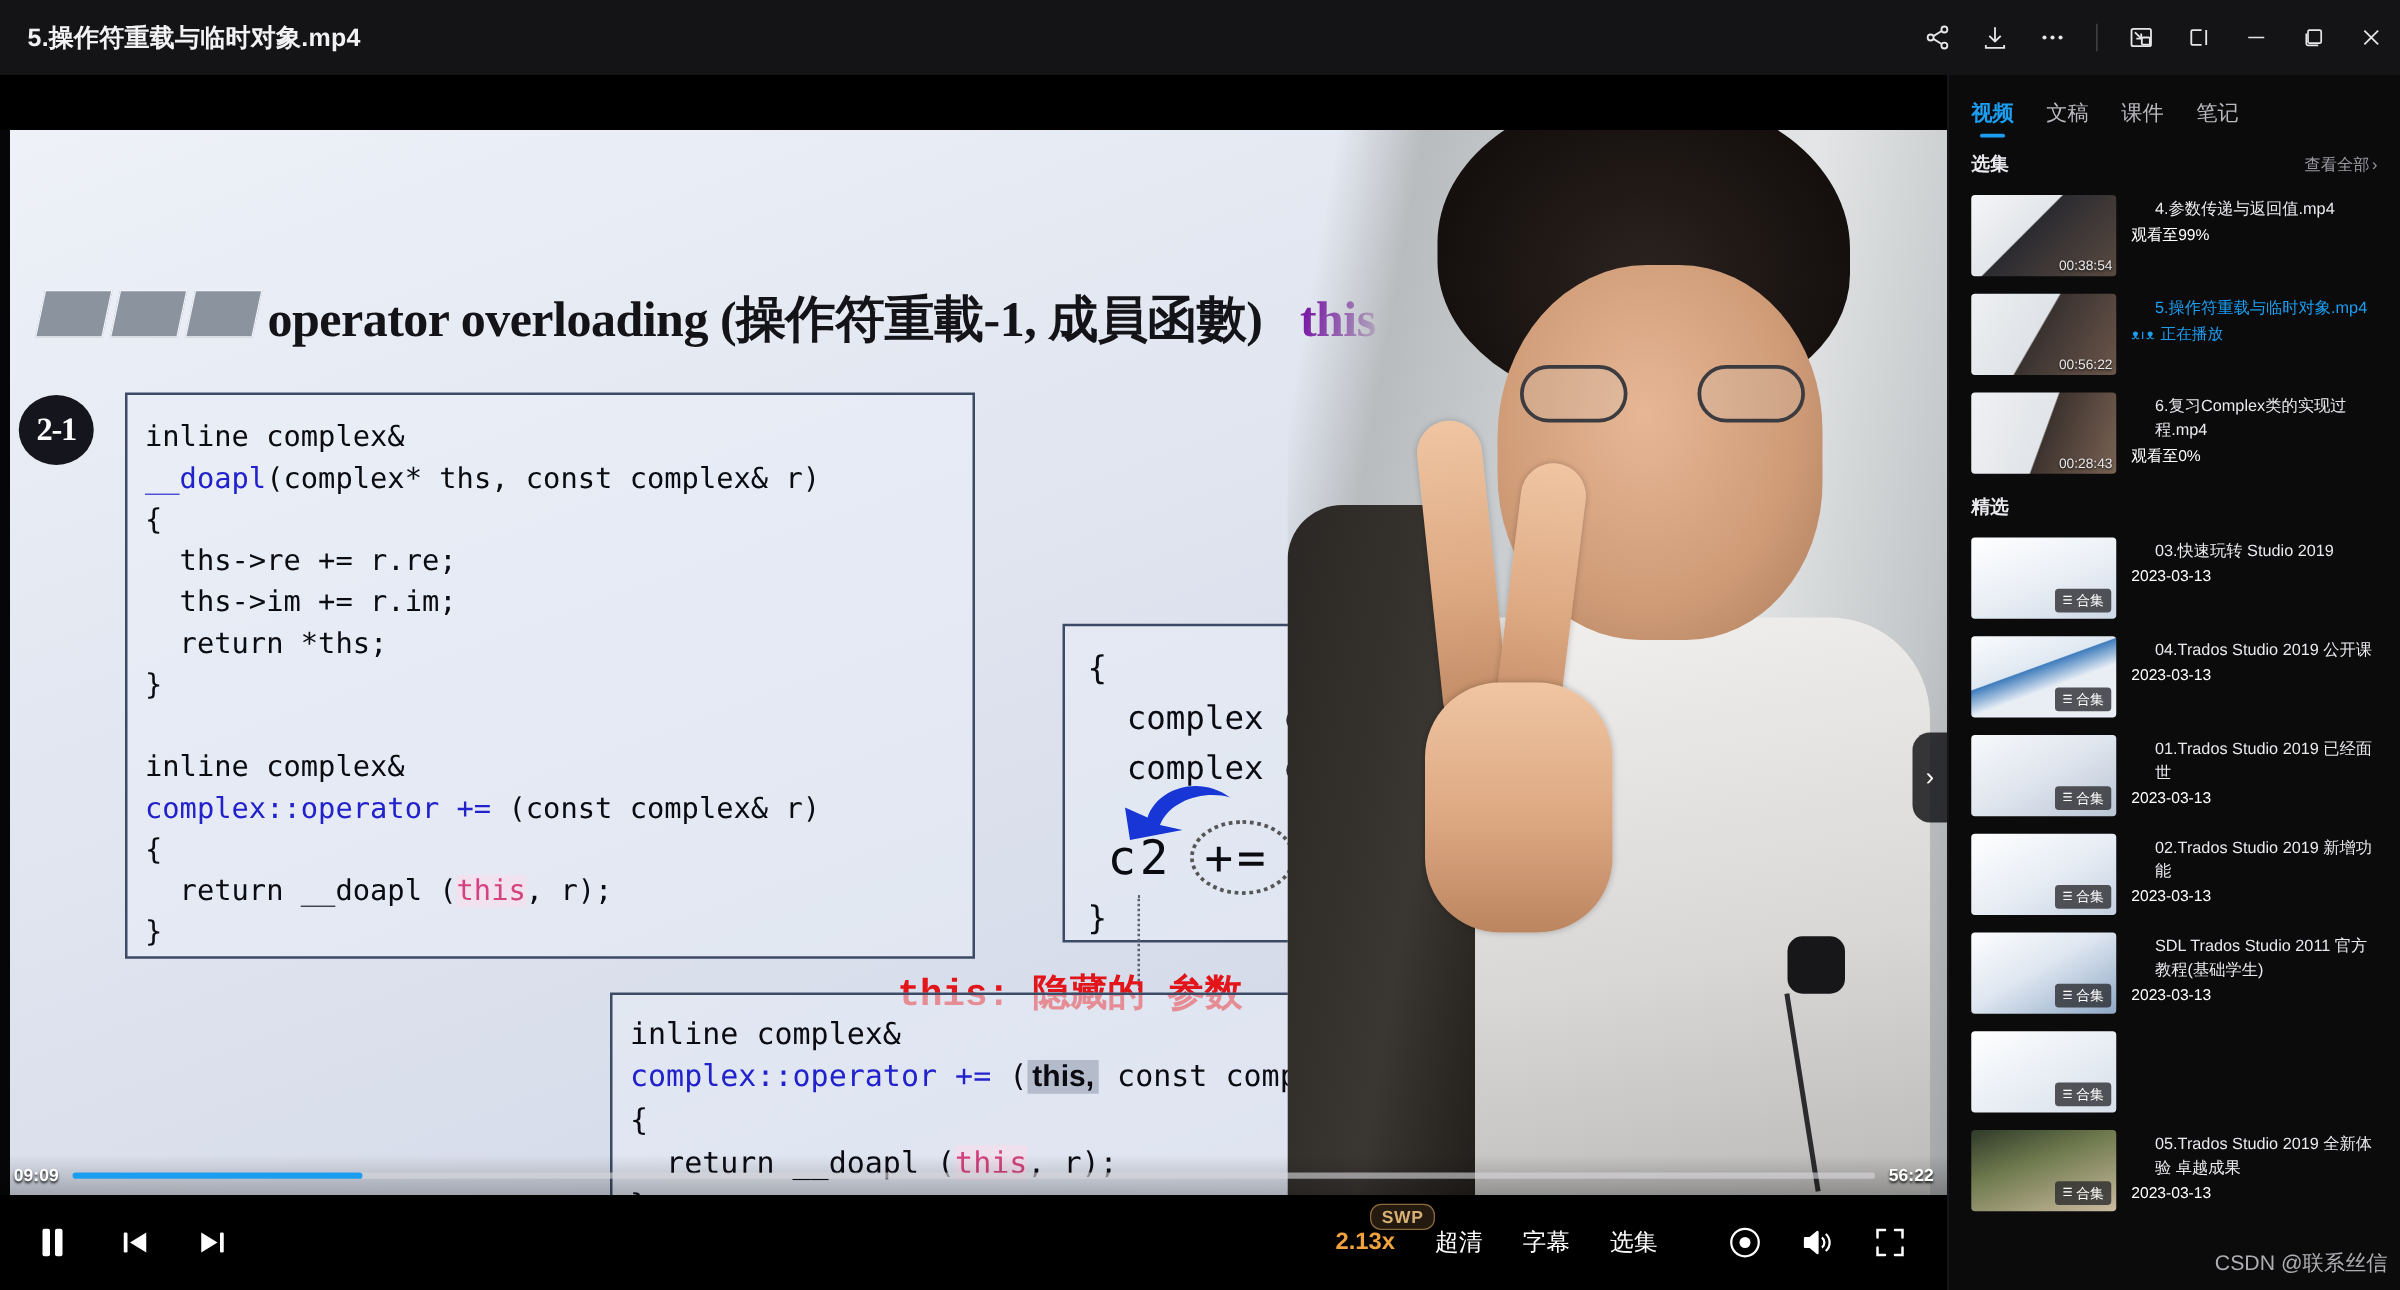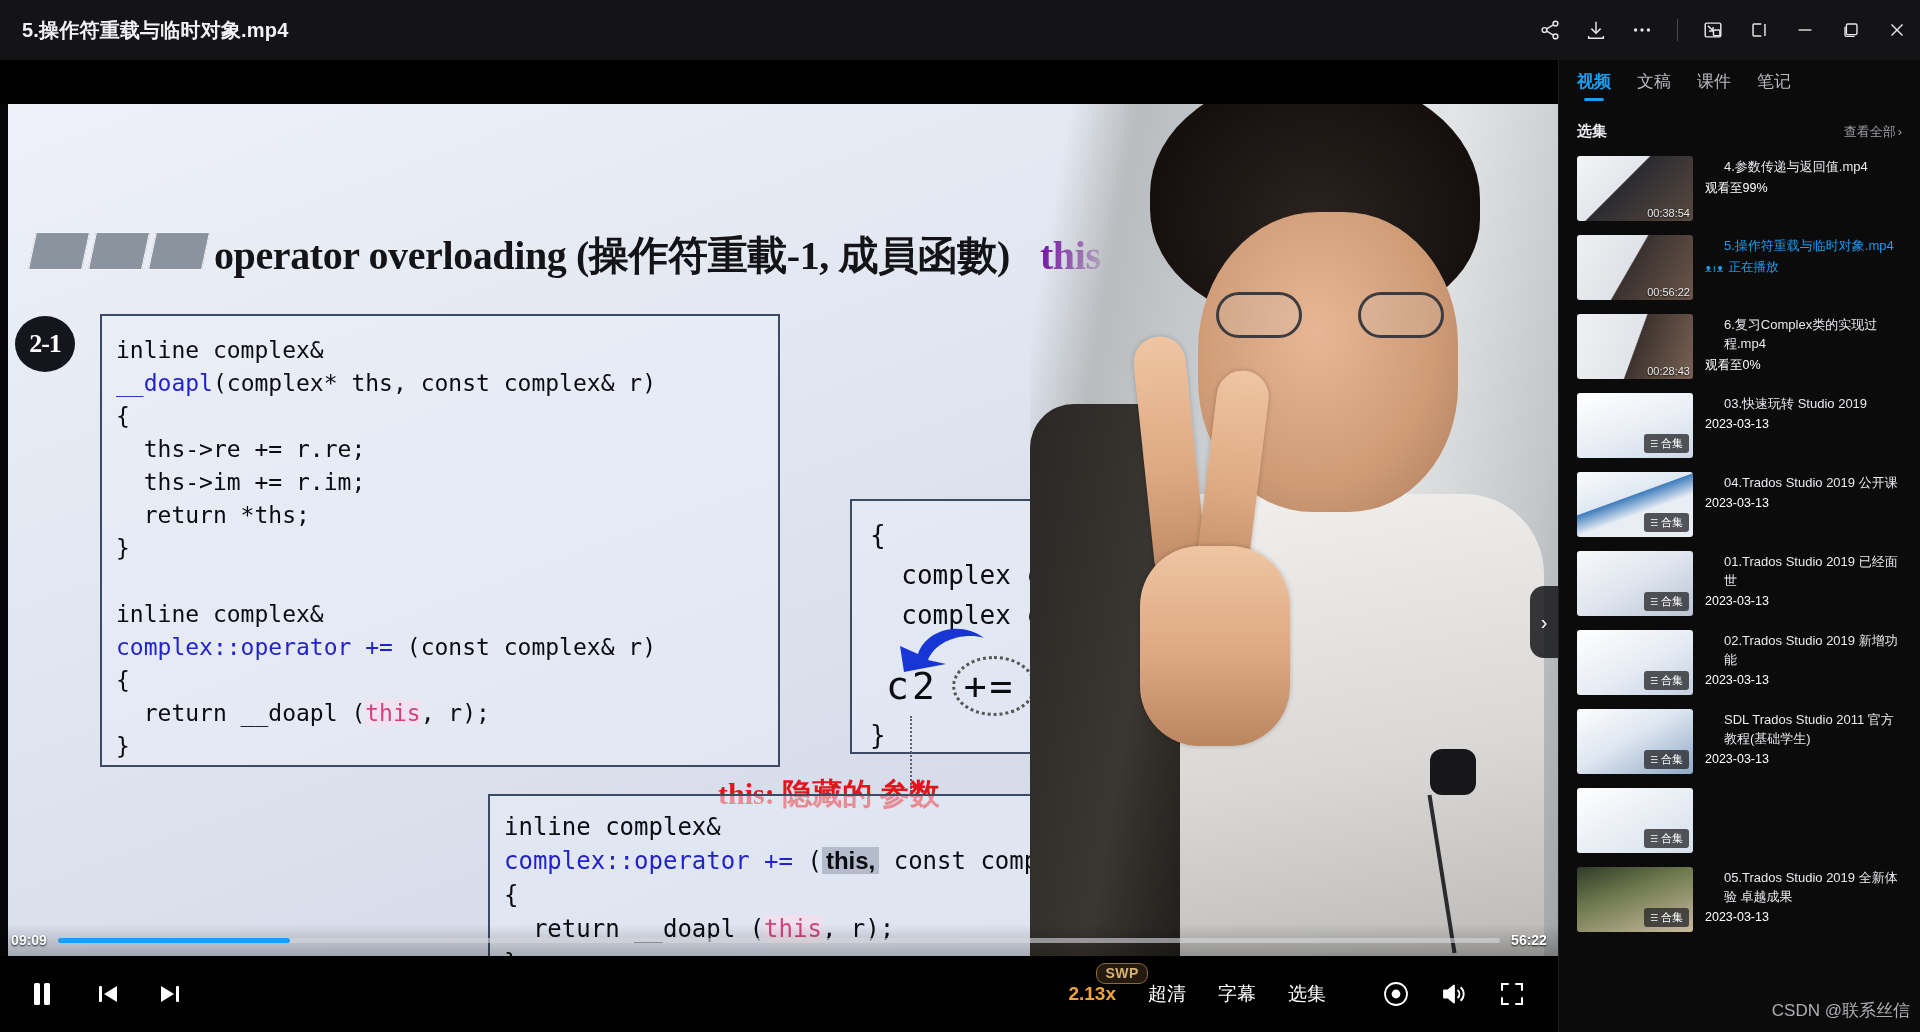--- a/index.html
+++ b/index.html
@@ -101,21 +101,21 @@
     border-radius: 50%;
   }
   #blue-arrow {
     position: absolute; left: 890px; top: 512px;
     width: 110px; height: 62px;
   }
   #red-note {
     position: absolute; left: 710px; top: 670px;
     font-size: 30px; font-weight: 700; color: #e2151b;
     white-space: nowrap;
-    font-family: Liberation Serif, serif;
+    font-family: Liberation Mono, monospace;
   }
   .dotted-line {
     position: absolute; border-left: 2px dotted #5a6070;
   }
   #this-hl {
     background: #b4bccc; padding: 0 4px;
     font-family: "Liberation Sans", sans-serif;
     font-weight: 700; color: #0a0a10;
   }
 
@@ -244,21 +244,21 @@
   }
 
   
   #sidebar {
     position: absolute; left: 1558px; top: 60px;
     width: 362px; height: 972px; background: #0b0b0c;
     border-left: 1px solid #1d1d20;
     overflow: hidden;
   }
   #tabs {
-    display: flex; align-items: center; height: 52px;
+    display: flex; align-items: flex-end; height: 52px;
     padding: 0 18px; gap: 26px;
   }
   .tab {
     position: relative; color: #b9b9bf; font-size: 17px;
     padding-bottom: 10px; cursor: pointer; white-space: nowrap;
   }
   .tab.active { color: #1b9df0; font-weight: 600; }
   .tab.active::after {
     content: ""; position: absolute; left: 50%; transform: translateX(-50%);
     bottom: 2px; width: 20px; height: 3px; background: #1b9df0; border-radius: 2px;
@@ -563,20 +563,23 @@
         <div class="thumb tC">
           <div class="dur">00:28:43</div>
         </div>
         <div class="vid-meta">
           <div class="vid-title">6.复习Complex类的实现过程.mp4</div>
           <div class="vid-sub">
             <span>观看至0%</span>
           </div>
         </div>
       </div>
+      <div class="section-head">
+        <div class="section-title">精选</div>
+      </div>
       <div class="vid-row">
         <div class="thumb tD">
           <div class="coll-badge">
             <span style="font-size: 9px;">☰</span>
             <span>合集</span>
           </div>
         </div>
         <div class="vid-meta">
           <div class="vid-title">03.快速玩转 Studio 2019</div>
           <div class="vid-sub">

